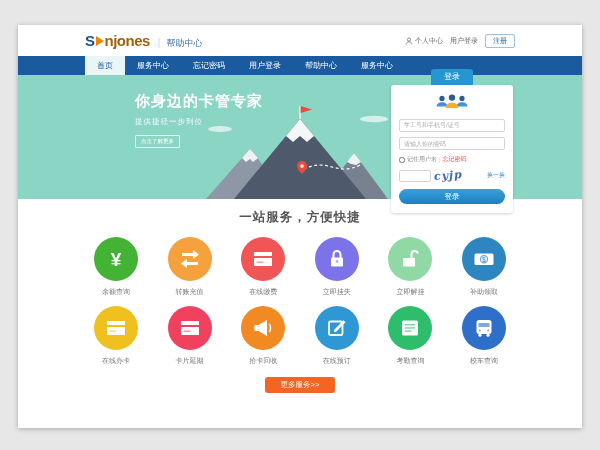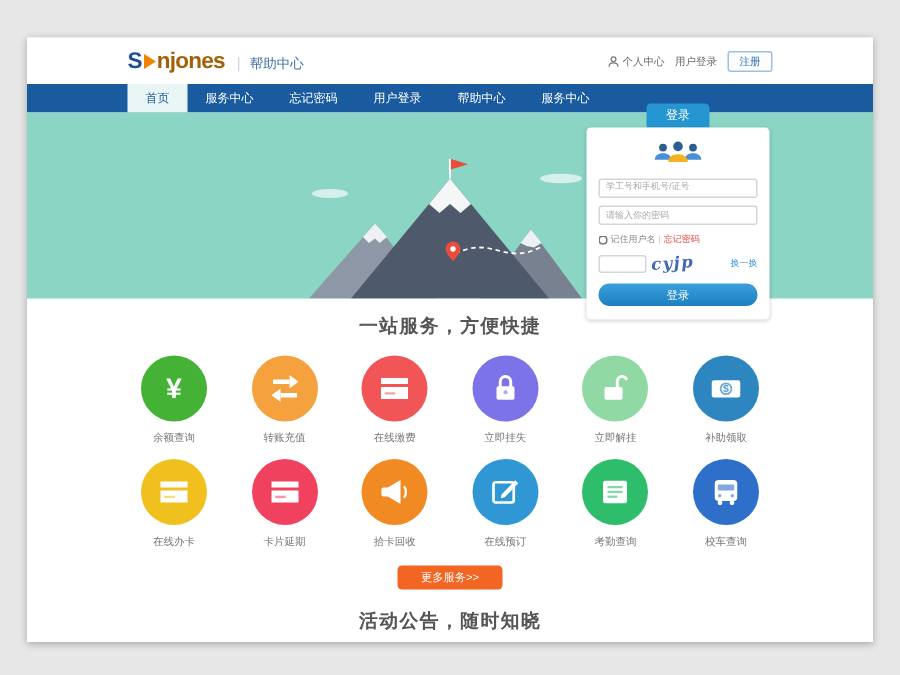--- a/index.html
+++ b/index.html
@@ -111,20 +111,25 @@
       <div class="nav-item active">首页</div>
       <div class="nav-item">服务中心</div>
       <div class="nav-item">忘记密码</div>
       <div class="nav-item">用户登录</div>
       <div class="nav-item">帮助中心</div>
       <div class="nav-item">服务中心</div>
     </div>
   </div>
 
   <div class="hero">
+    <div class="hero-text">
+      <div class="hero-title">你身边的卡管专家</div>
+      <div class="hero-sub">提供捷径一步到位</div>
+      <span class="hero-cta">点击了解更多</span>
+    </div>
 
     <svg class="mountains" viewBox="0 0 240 96">
       <g opacity="0.85">
         <ellipse cx="42" cy="26" rx="12" ry="3" fill="#ffffff" opacity="0.75"></ellipse>
         <ellipse cx="196" cy="16" rx="14" ry="3.2" fill="#ffffff" opacity="0.75"></ellipse>
       </g>
       <polygon points="28,96 72,46 112,96" fill="#8d97a5"></polygon>
       <polygon points="64,55 72,46 80,55 75,59 72,56 68,59" fill="#eef1f4"></polygon>
       <polygon points="142,96 176,50 210,96" fill="#77818f"></polygon>
       <polygon points="169,59 176,50 183,59 178,62 173,61" fill="#eef1f4"></polygon>
@@ -291,18 +296,14 @@
                 <circle cx="15" cy="18.2" r="1.6" fill="#fff"></circle>
             </svg>
           </div>
           <div class="svc-label">校车查询</div>
         </div>
       </div>
     </div>
     <button class="more-btn">更多服务&gt;&gt;</button>
   </div>
 
-  <div class="announce">
-    <div class="section-title">活动公告，随时知晓</div>
-
-  </div>
 
 </div>
 
 </body></html>

